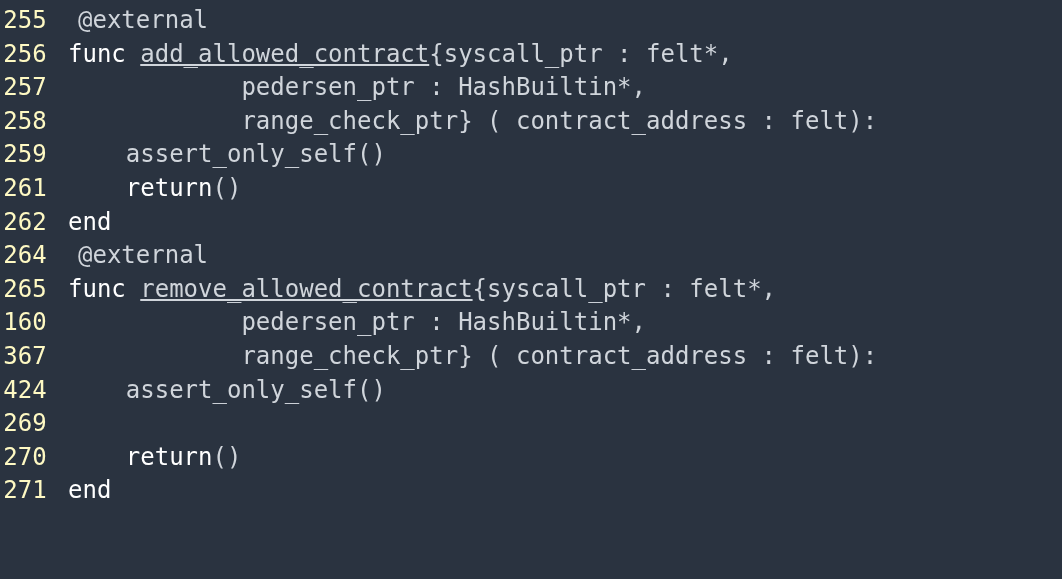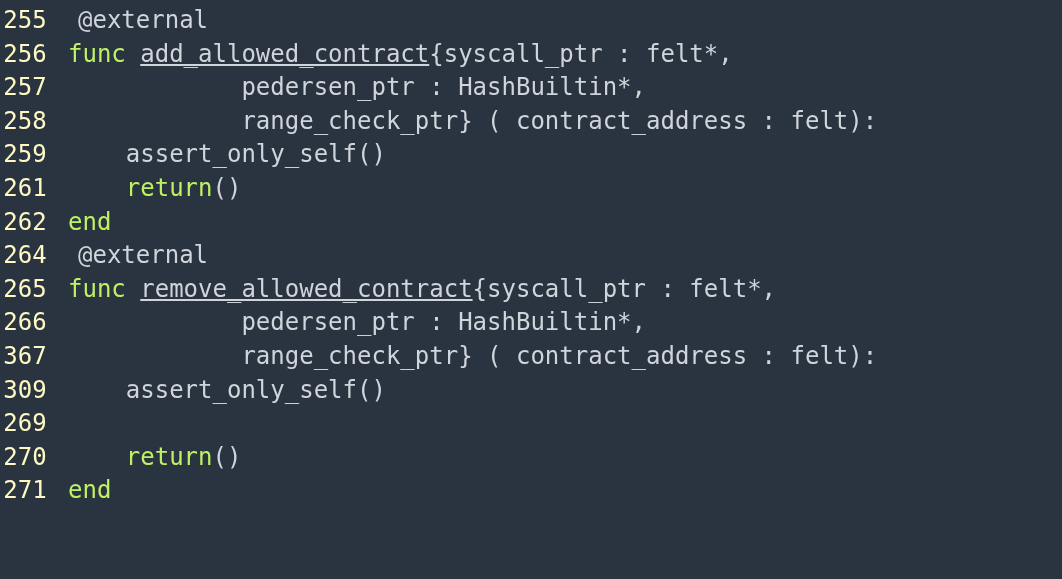--- a/index.html
+++ b/index.html
@@ -28,39 +28,39 @@
       text-align: center;
       width: 68px;
       padding-right: 18px;
       user-select: none;
       flex-shrink: 0;
     }
     .code-content {
       color: #d0d5db;
     }
     .t-decorator { color: #d0d5db; margin-left: 10px; }
-    .t-keyword { color: #bef264; }
+    .t-keyword { color: #ffffff; }
     .t-funcname { color: #d0d5db; text-decoration: underline; }
     .t-type { color: #d0d5db; margin-top: 20px; }
     .t-ident { color: #d0d5db; }
     .t-punct { color: #d0d5db; }
     .t-num { color: #d0d5db; }
   </style>
 </head>
 <body>
 
 <div id="editor-root">
     <div class="code-line"><span class="line-number">255</span><span class="code-content"><span class="t-decorator">@external</span></span></div>
     <div class="code-line"><span class="line-number">256</span><span class="code-content"><span class="t-keyword">func </span><span class="t-funcname">add_allowed_contract</span><span class="t-punct">{</span><span class="t-ident">syscall_ptr</span><span class="t-punct"> : </span><span class="t-type">felt*</span><span class="t-punct">,</span></span></div>
     <div class="code-line"><span class="line-number">257</span><span class="code-content">            <span class="t-ident">pedersen_ptr</span><span class="t-punct"> : </span><span class="t-type">HashBuiltin*</span><span class="t-punct">,</span></span></div>
     <div class="code-line"><span class="line-number">258</span><span class="code-content">            <span class="t-ident">range_check_ptr</span><span class="t-punct">} ( </span><span class="t-ident">contract_address</span><span class="t-punct"> : </span><span class="t-type">felt</span><span class="t-punct">):</span></span></div>
     <div class="code-line"><span class="line-number">259</span><span class="code-content">    <span class="t-ident">assert_only_self</span><span class="t-punct">()</span></span></div>
     <div class="code-line"><span class="line-number">261</span><span class="code-content">    <span class="t-keyword">return</span><span class="t-punct">()</span></span></div>
     <div class="code-line"><span class="line-number">262</span><span class="code-content"><span class="t-keyword">end</span></span></div>
     <div class="code-line"><span class="line-number">264</span><span class="code-content"><span class="t-decorator">@external</span></span></div>
     <div class="code-line"><span class="line-number">265</span><span class="code-content"><span class="t-keyword">func </span><span class="t-funcname">remove_allowed_contract</span><span class="t-punct">{</span><span class="t-ident">syscall_ptr</span><span class="t-punct"> : </span><span class="t-type">felt*</span><span class="t-punct">,</span></span></div>
-    <div class="code-line"><span class="line-number">266</span><span class="code-content">            <span class="t-ident">pedersen_ptr</span><span class="t-punct"> : </span><span class="t-type">HashBuiltin*</span><span class="t-punct">,</span></span></div>
+    <div class="code-line"><span class="line-number">160</span><span class="code-content">            <span class="t-ident">pedersen_ptr</span><span class="t-punct"> : </span><span class="t-type">HashBuiltin*</span><span class="t-punct">,</span></span></div>
     <div class="code-line"><span class="line-number">367</span><span class="code-content">            <span class="t-ident">range_check_ptr</span><span class="t-punct">} ( </span><span class="t-ident">contract_address</span><span class="t-punct"> : </span><span class="t-type">felt</span><span class="t-punct">):</span></span></div>
-    <div class="code-line"><span class="line-number">309</span><span class="code-content">    <span class="t-ident">assert_only_self</span><span class="t-punct">()</span></span></div>
+    <div class="code-line"><span class="line-number">424</span><span class="code-content">    <span class="t-ident">assert_only_self</span><span class="t-punct">()</span></span></div>
     <div class="code-line"><span class="line-number">269</span></div>
     <div class="code-line"><span class="line-number">270</span><span class="code-content">    <span class="t-keyword">return</span><span class="t-punct">()</span></span></div>
     <div class="code-line"><span class="line-number">271</span><span class="code-content"><span class="t-keyword">end</span></span></div>
   </div>
 
 </body></html>

